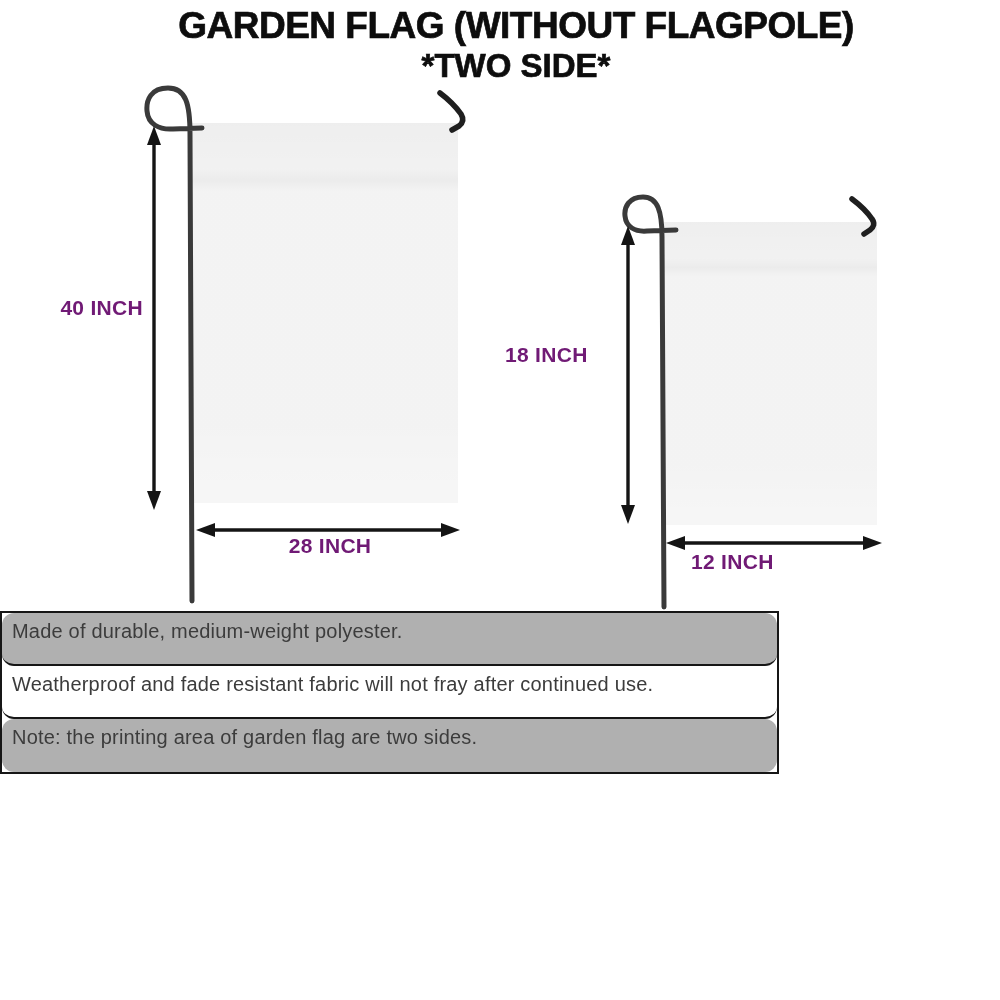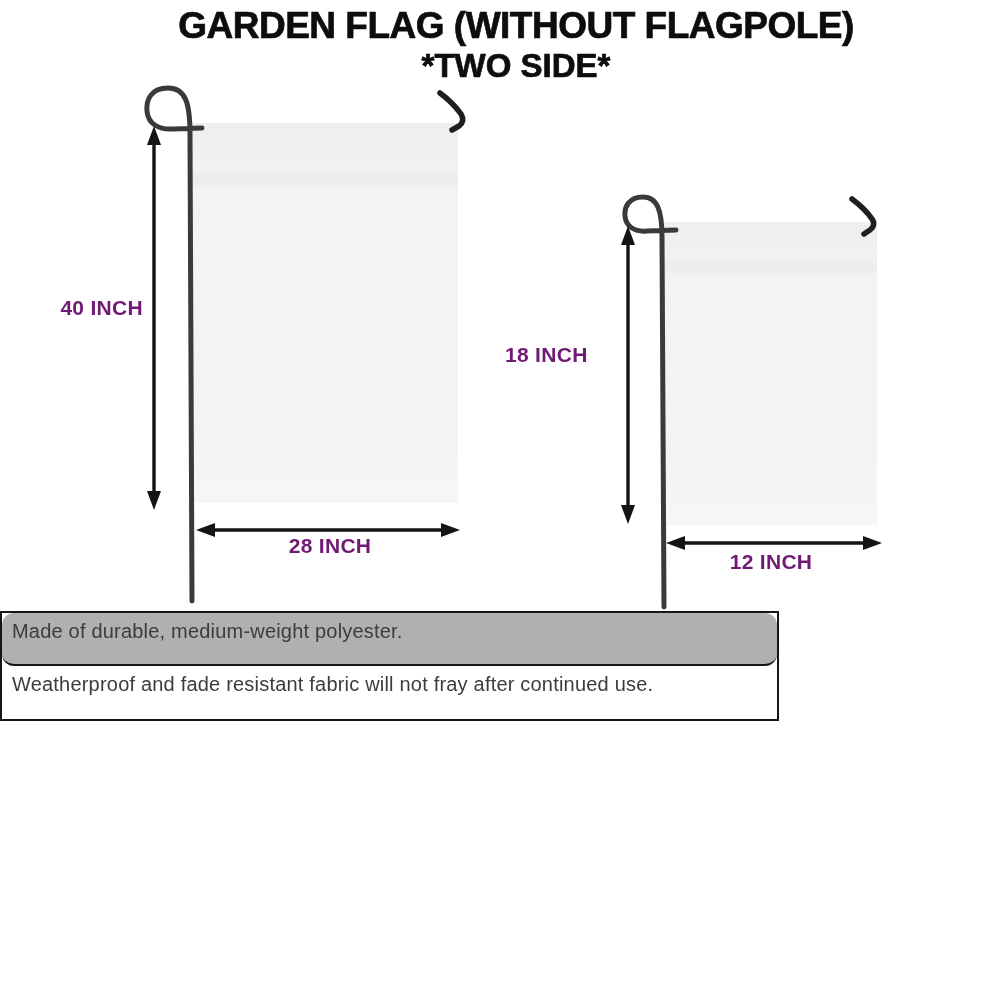--- a/index.html
+++ b/index.html
@@ -46,21 +46,21 @@
   .arrow-line{stroke:var(--accent-black,#111111);stroke-width:3.4;fill:none;}
   .arrow-head{fill:var(--accent-black,#111111);stroke:none;}
   
   .dim-label{
     position:absolute;z-index:3;font-weight:700;font-size:21px;
     color:#701a75;letter-spacing:0.3px;white-space:nowrap;
   }
   .dim-40{left:38px;top:296px;width:105px;text-align:right;}
   .dim-28{left:250px;top:534px;width:160px;text-align:center;}
   .dim-18{left:505px;top:343px;width:105px;}
-  .dim-12{left:691px;top:550px;width:160px;text-align:center;}
+  .dim-12{left:691px;top:550px;width:160px;}
   
   .feature-table{
     position:absolute;left:0;top:611px;width:775px;z-index:1;
     border:2px solid #161616;
   }
   .feature-row{
     height:53px;
     border-bottom:2px solid #161616;
     font-size:20px;color:#3c3c3c;
     padding:7px 0 0 10px;box-sizing:border-box;
@@ -130,15 +130,16 @@
   </svg>
 
   <div class="dim-label dim-40">40 INCH</div>
   <div class="dim-label dim-28">28 INCH</div>
   <div class="dim-label dim-18">18 INCH</div>
   <div class="dim-label dim-12">12 INCH</div>
 
   <div class="feature-table">
     <div class="feature-row row-gray">Made of durable, medium-weight polyester.</div>
     <div class="feature-row row-white">Weatherproof and fade resistant fabric will not fray after continued use.</div>
+    <div class="feature-row row-gray">Note: the printing area of garden flag are two sides.</div>
   </div>
 
 </div>
 
 </body></html>

